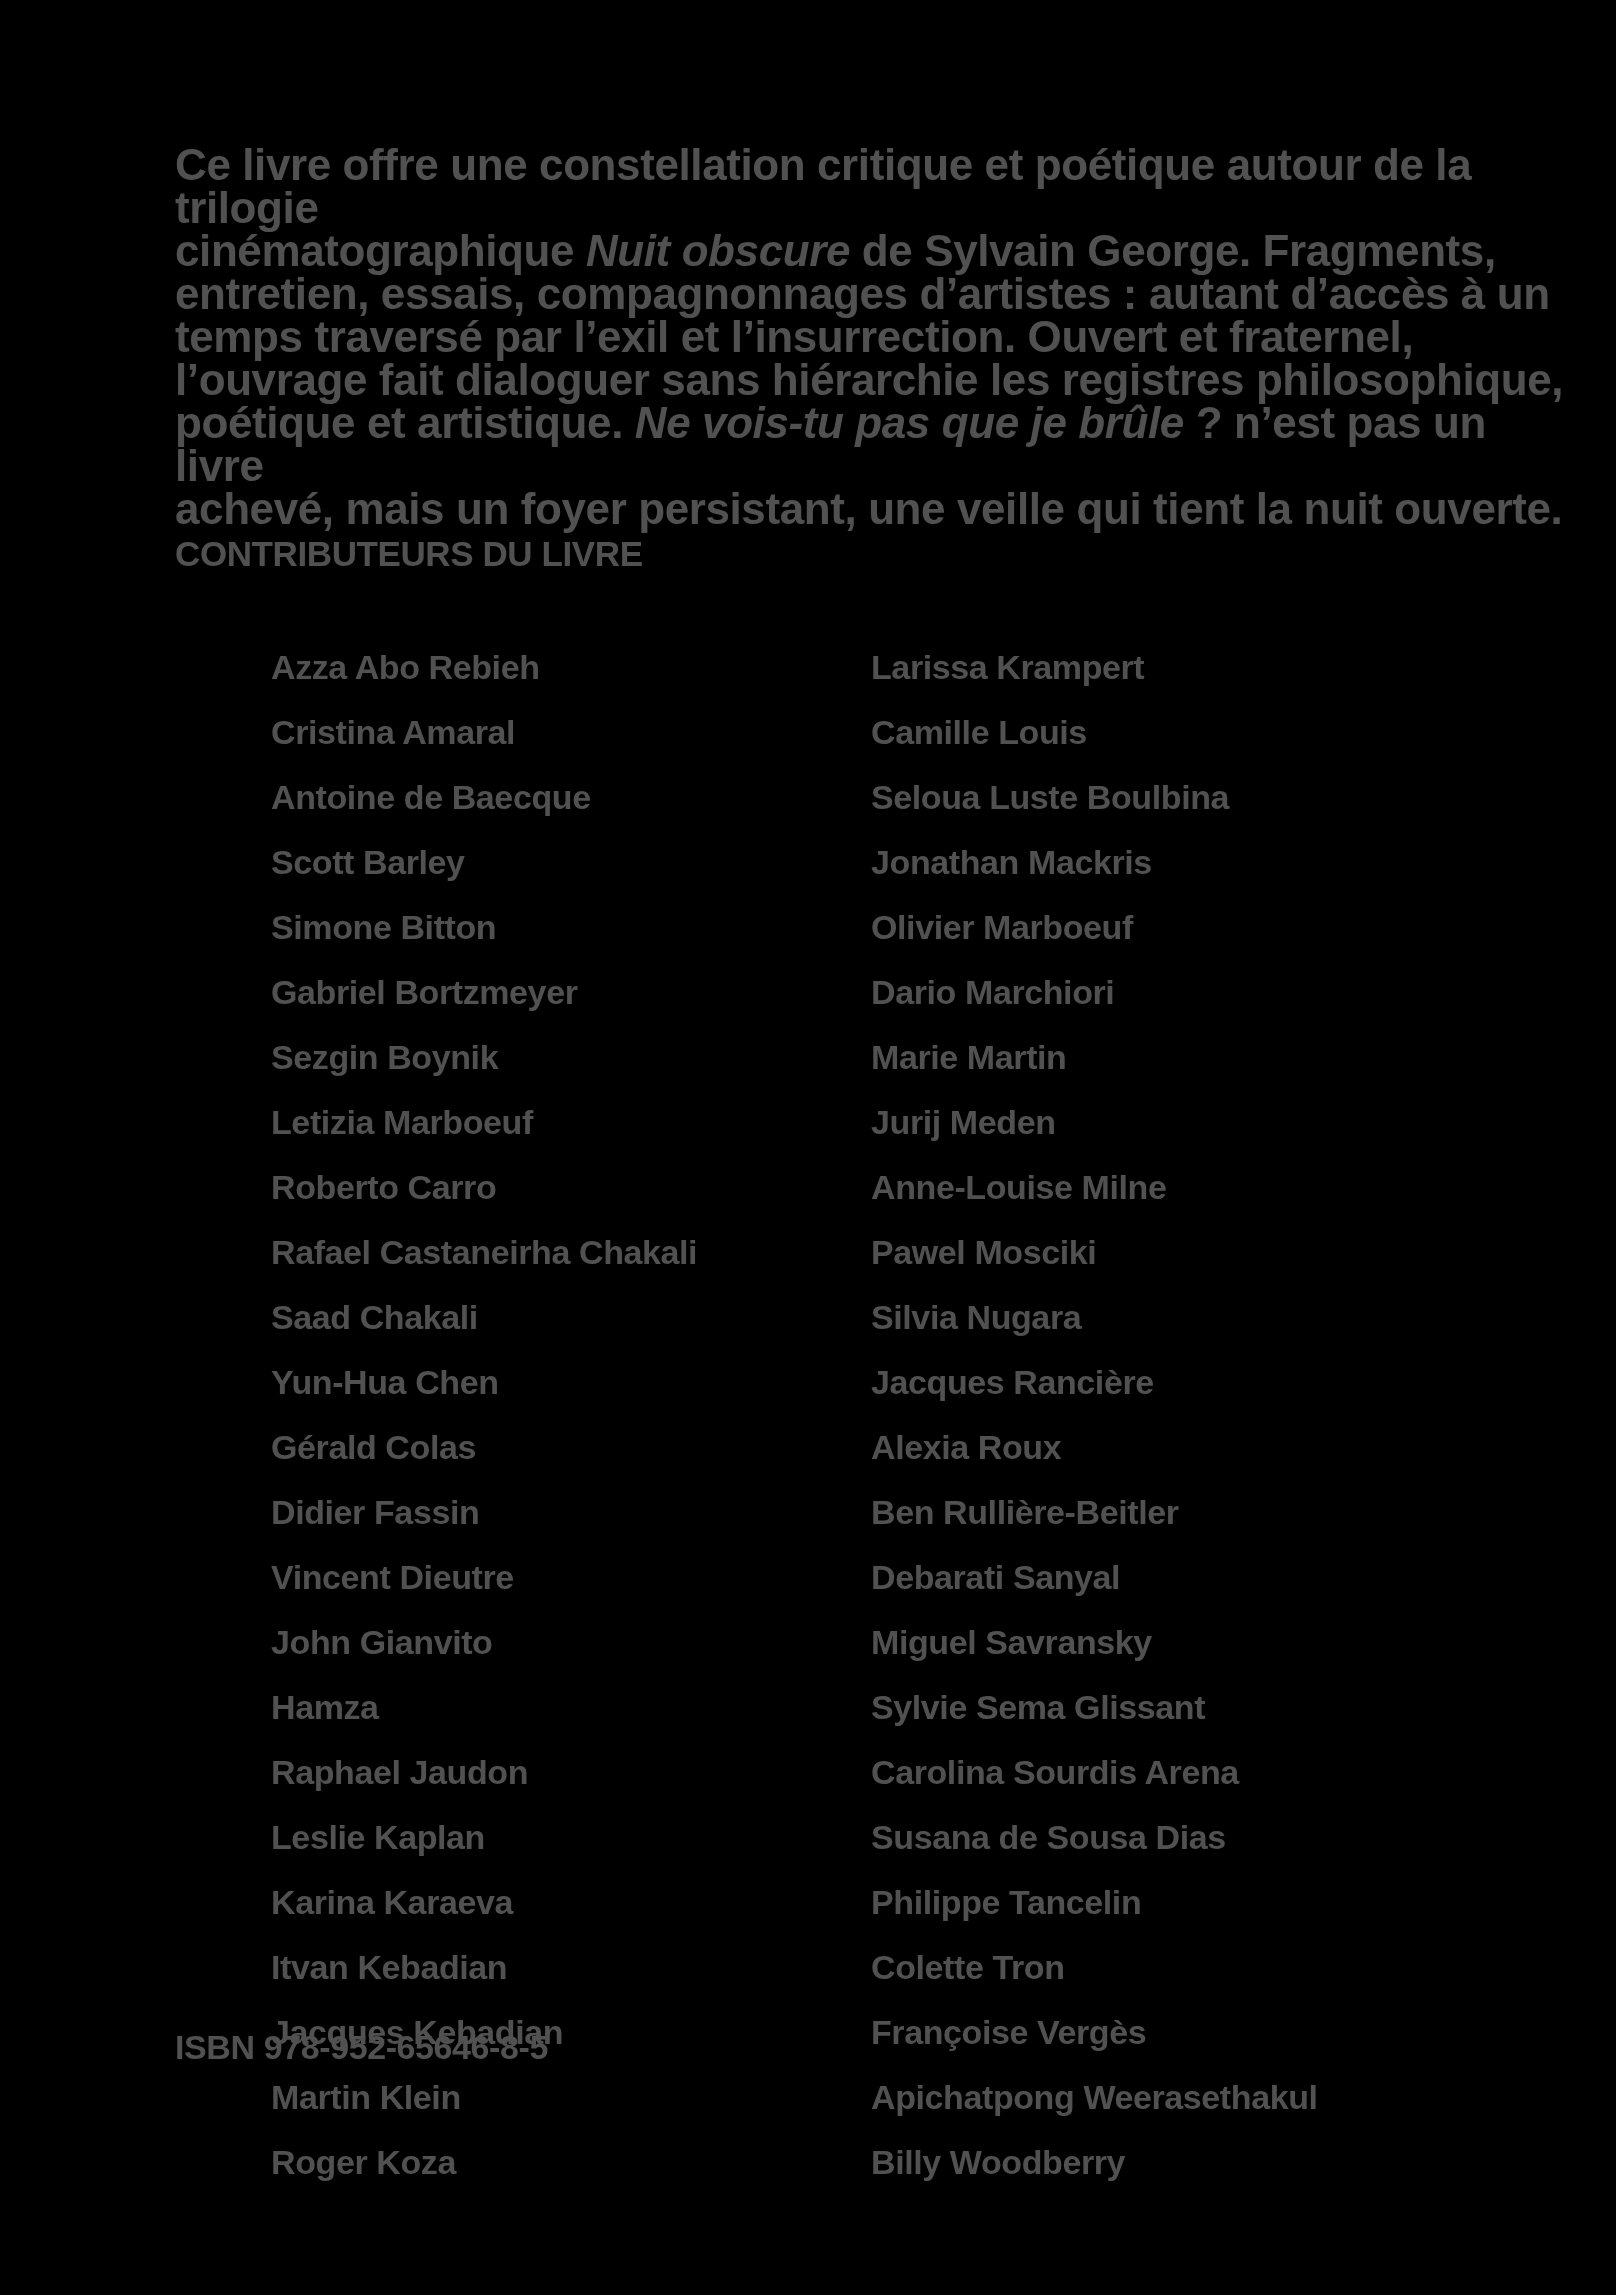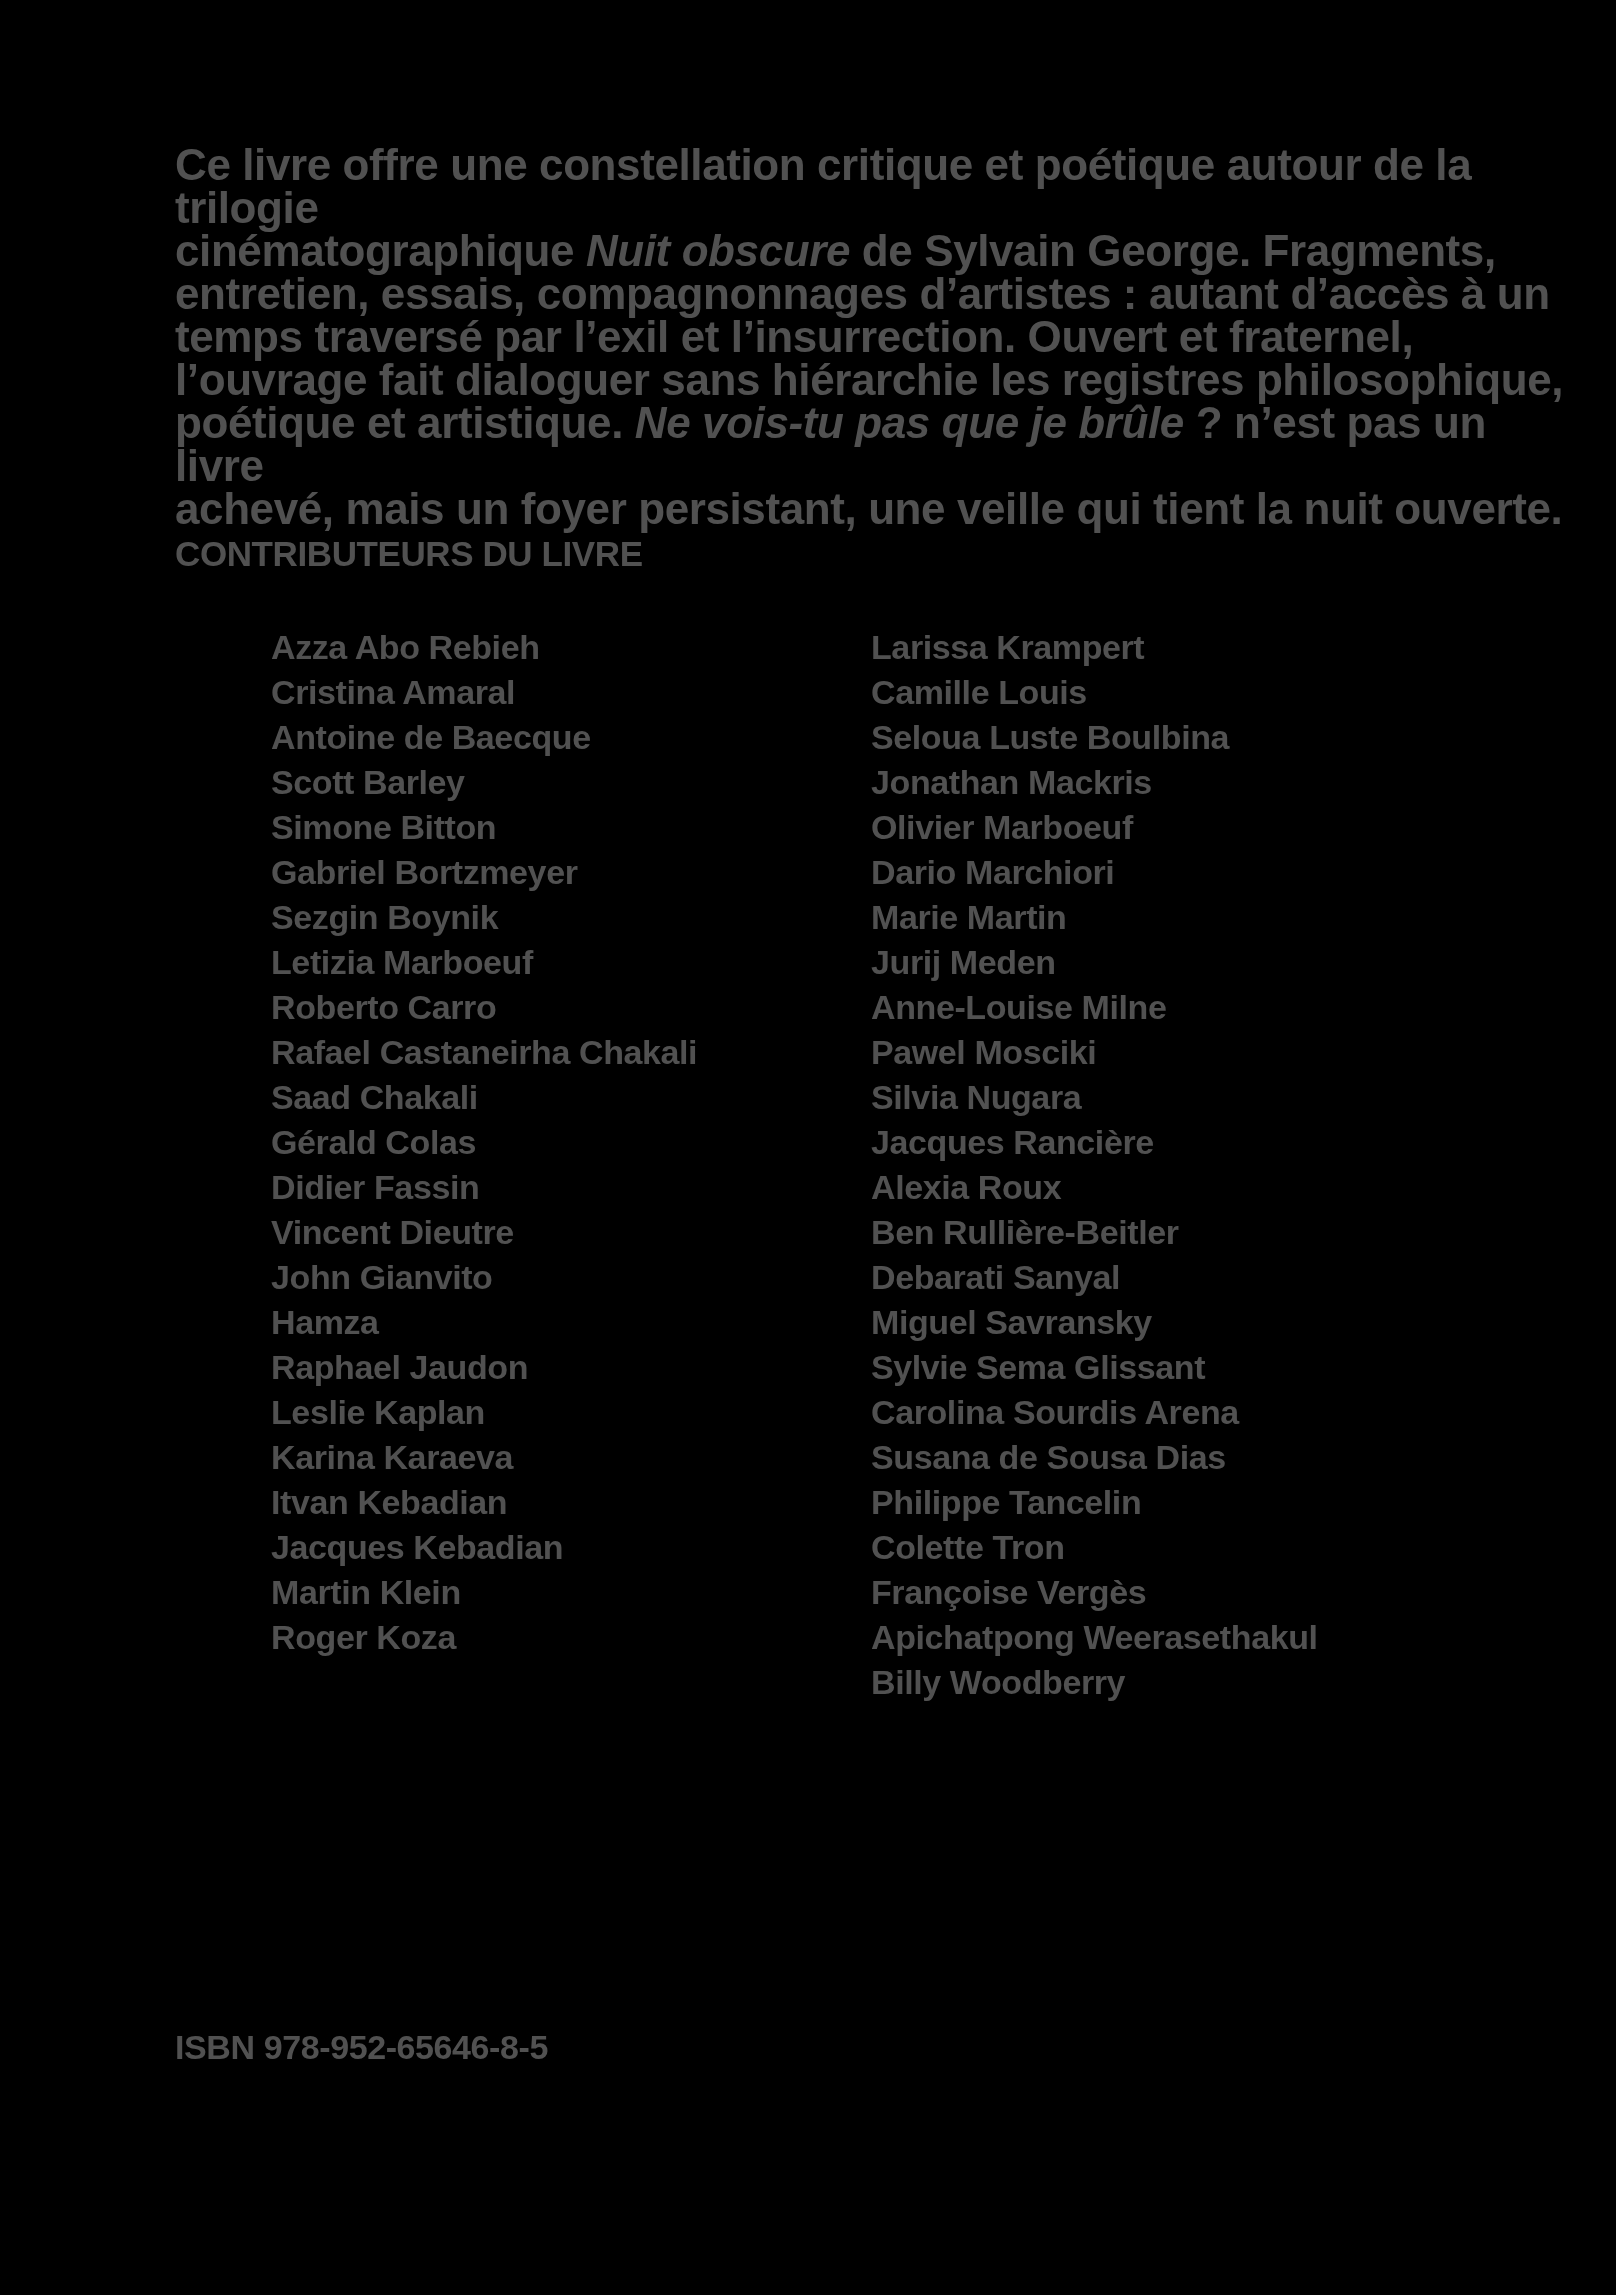--- a/index.html
+++ b/index.html
@@ -52,20 +52,21 @@
     width: 600px;
     flex: 0 0 auto;
   }
   .col.col-right {
     width: auto;
   }
   .name-row {
     font-size: 34px;
     line-height: 45px;
     white-space: nowrap;
+    margin-top: 20px;
   }
   .isbn {
     position: absolute;
     left: 175px;
     top: 2027px;
     font-size: 34px;
     line-height: 40px;
   }
 </style>
 </head>
@@ -89,20 +90,21 @@
         <div class="name-row">Cristina Amaral</div>
         <div class="name-row">Antoine de Baecque</div>
         <div class="name-row">Scott Barley</div>
         <div class="name-row">Simone Bitton</div>
         <div class="name-row">Gabriel Bortzmeyer</div>
         <div class="name-row">Sezgin Boynik</div>
         <div class="name-row">Letizia Marboeuf</div>
         <div class="name-row">Roberto Carro</div>
         <div class="name-row">Rafael Castaneirha Chakali</div>
         <div class="name-row">Saad Chakali</div>
+        <div class="name-row">Yun-Hua Chen</div>
         <div class="name-row">Gérald Colas</div>
         <div class="name-row">Didier Fassin</div>
         <div class="name-row">Vincent Dieutre</div>
         <div class="name-row">John Gianvito</div>
         <div class="name-row">Hamza</div>
         <div class="name-row">Raphael Jaudon</div>
         <div class="name-row">Leslie Kaplan</div>
         <div class="name-row">Karina Karaeva</div>
         <div class="name-row">Itvan Kebadian</div>
         <div class="name-row">Jacques Kebadian</div>

